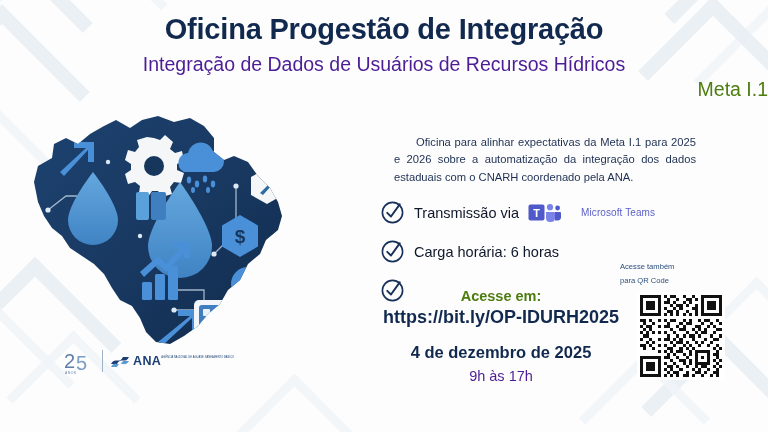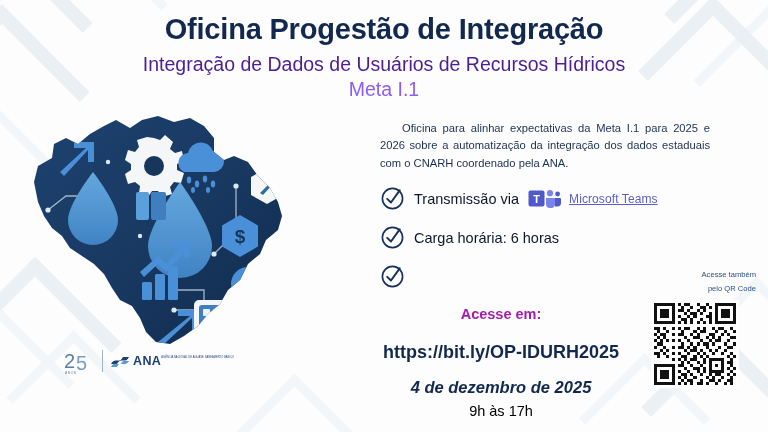--- a/index.html
+++ b/index.html
@@ -13,48 +13,48 @@
   
   .bg-layer{position:absolute;inset:0;pointer-events:none;}
   .chev{position:absolute;border:14px solid #e8eef4;border-right:none;border-bottom:none;
         transform:rotate(45deg);opacity:.85;}
   .chev.thin{border-width:9px;border-color:#f1f5f9;}
 
   
   .header{position:absolute;left:0;right:0;top:14px;text-align:center;z-index:5;}
   .title{font-size:29px;font-weight:bold;color:#12294f;letter-spacing:-.2px;line-height:1.1;margin:0;}
   .subtitle{font-size:19.5px;color:#4c1d95;line-height:1.28;margin:6px 0 0 0;font-weight:400;}
-  .subtitle2{font-size:19.5px;color:#8b5cf6;line-height:1.28;margin:0;font-weight:400;}
+  .subtitle2{font-size:19.5px;color:#4d7c0f;line-height:1.28;margin:0;font-weight:400;text-align:right;}
 
   
   .mapwrap{position:absolute;left:8px;top:104px;width:300px;height:250px;z-index:4;}
   .mapwrap svg{display:block;}
 
   
   .right{position:absolute;left:380px;top:120px;width:330px;z-index:6;}
-  .para{font-size:11.2px;line-height:1.55;color:#1d2f52;text-align:justify;margin:0;text-indent:22px;}
+  .para{font-size:11.2px;line-height:1.55;color:#1d2f52;text-align:justify;margin:14px;text-indent:22px;}
 
   .checklist{margin-top:14px;}
   .check-row{display:flex;align-items:center;margin-bottom:14px;}
   .check-ico{width:25px;height:25px;flex:0 0 25px;margin-right:9px;}
   .check-label{font-size:14.5px;color:#0f172a;white-space:nowrap;}
 
   .teams{display:inline-flex;align-items:center;margin-left:9px;}
   .teams-mark{width:34px;height:19px;position:relative;flex:0 0 34px;}
-  .teams-text{font-size:12px;color:#5b5fc7;margin-left:7px;letter-spacing:.1px;text-decoration:underline;}
+  .teams-text{font-size:10px;color:#5b5fc7;margin-left:19px;letter-spacing:.1px;}
 
   
   .infoblock{position:absolute;left:372px;top:287px;width:258px;text-align:center;z-index:6;}
-  .acesse{font-size:14.5px;color:#a21caf;font-weight:bold;margin:18px;line-height:1.25;}
+  .acesse{font-size:14.5px;color:#4d7c0f;font-weight:bold;margin:0;line-height:1.25;}
   .url{font-size:18px;color:#12294f;font-weight:bold;margin:1px 0 0 0;line-height:1.25;}
-  .date{font-size:16.5px;color:#12294f;font-weight:bold;margin:14px 0 0 0;line-height:1.2;font-style:italic;}
-  .hours{font-size:14.5px;color:#000000;margin:6px 0 0 0;line-height:1.2;}
-
-  
-  .qrwrap{position:absolute;left:634px;top:262px;width:122px;text-align:right;z-index:6;margin-top:8px;}
+  .date{font-size:16.5px;color:#12294f;font-weight:bold;margin:14px 0 0 0;line-height:1.2;}
+  .hours{font-size:14.5px;color:#4c1d95;margin:6px 0 0 0;line-height:1.2;}
+
+  
+  .qrwrap{position:absolute;left:620px;top:262px;width:122px;text-align:left;z-index:6;}
   .qrcap{font-size:7.6px;color:#2b4f7e;line-height:1.35;margin:0 0 5px 0;}
   .qrbox{width:88px;height:88px;margin:0 auto;background:#ffffff;}
   .qrbox svg{display:block;}
 
   
   .logos{position:absolute;left:63px;top:346px;display:flex;align-items:center;z-index:6;}
   .logo25{width:32px;height:30px;}
   .divider{width:1px;height:22px;background:#9fb3c8;margin:0 7px;}
   .ana{display:flex;align-items:center;}
   .anamark{width:20px;height:16px;margin-right:3px;}
@@ -275,21 +275,21 @@
 
   <div class="infoblock">
     <p class="acesse">Acesse em:</p>
     <p class="url">https://bit.ly/OP-IDURH2025</p>
     <p class="date">4 de dezembro de 2025</p>
     <p class="hours">9h às 17h</p>
   </div>
 
   <div class="qrwrap">
     <p class="qrcap">Acesse também</p>
-    <p class="qrcap" style="margin-top:-1px;">pelo QR Code</p>
+    <p class="qrcap" style="margin-top:-1px;">para QR Code</p>
     <div class="qrbox">
       <svg viewBox="0 0 29 29" width="88" height="88" shape-rendering="crispEdges" xmlns="http://www.w3.org/2000/svg">
         <rect width="29" height="29" fill="#ffffff"></rect>
         <g fill="#111111">
 
           <rect x="1" y="1" width="7" height="1"></rect>
             <rect x="1" y="7" width="7" height="1"></rect>
           <rect x="1" y="1" width="1" height="7"></rect>
             <rect x="7" y="1" width="1" height="7"></rect>
           <rect x="3" y="3" width="3" height="3"></rect>

